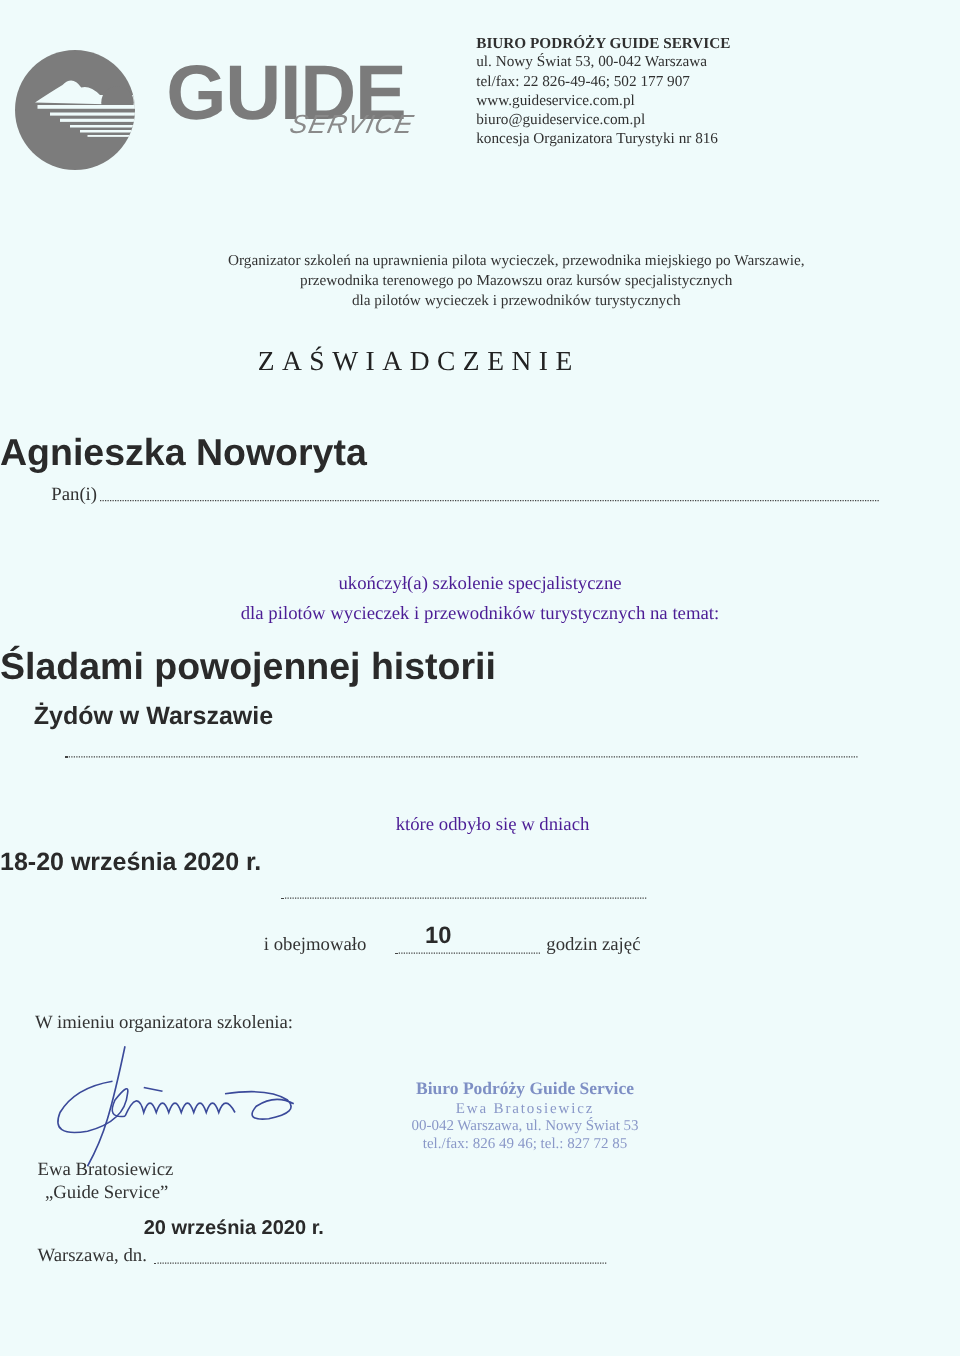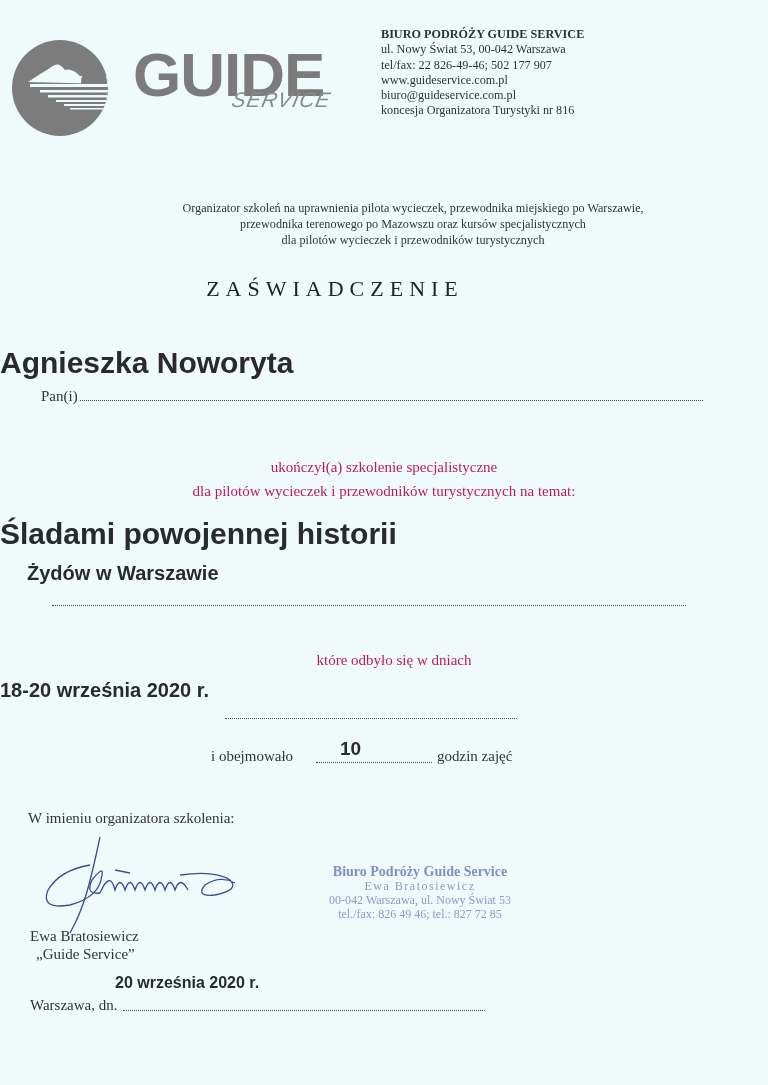--- a/index.html
+++ b/index.html
@@ -22,21 +22,21 @@
   .contact { left:381px; top:27px; font-size:12.2px; line-height:15.3px; color:#303030; }
   .contact .title { font-weight:bold; }
   .intro { left:0; width:768px; top:200px; text-align:center; font-size:12.2px; line-height:16px; color:#333;margin-left:29px; }
   .heading { left:0; width:670px; top:276px; text-align:center; font-size:22px; letter-spacing:6px; color:#222; }
   .bigname {
     font-family:"Liberation Sans", sans-serif; font-weight:bold; color:#2a2a2a;
     text-align:left; left:0; width:768px;
   }
   .dots { border-bottom:1px dotted #444; height:0; }
   .lbl { font-size:15px; color:#333; }
-  .center-txt { left:0; width:768px; text-align:center; font-size:15px; line-height:24px; color:#be185d; }
+  .center-txt { left:0; width:768px; text-align:center; font-size:15px; line-height:24px; color:#4c1d95; }
   .stamp { left:300px; top:865px; width:240px; text-align:center; color:#8a98c8; font-size:12px; line-height:14px; }
   .stamp .st-title { font-weight:bold; font-size:14px; color:#7e8fc4; }
   .stamp .sp { letter-spacing:1.5px; }
 </style>
 </head>
 <body>
 
 <svg class="abs logo-mark" viewBox="0 0 100 100">
   <defs>
       <clipPath id="c">

